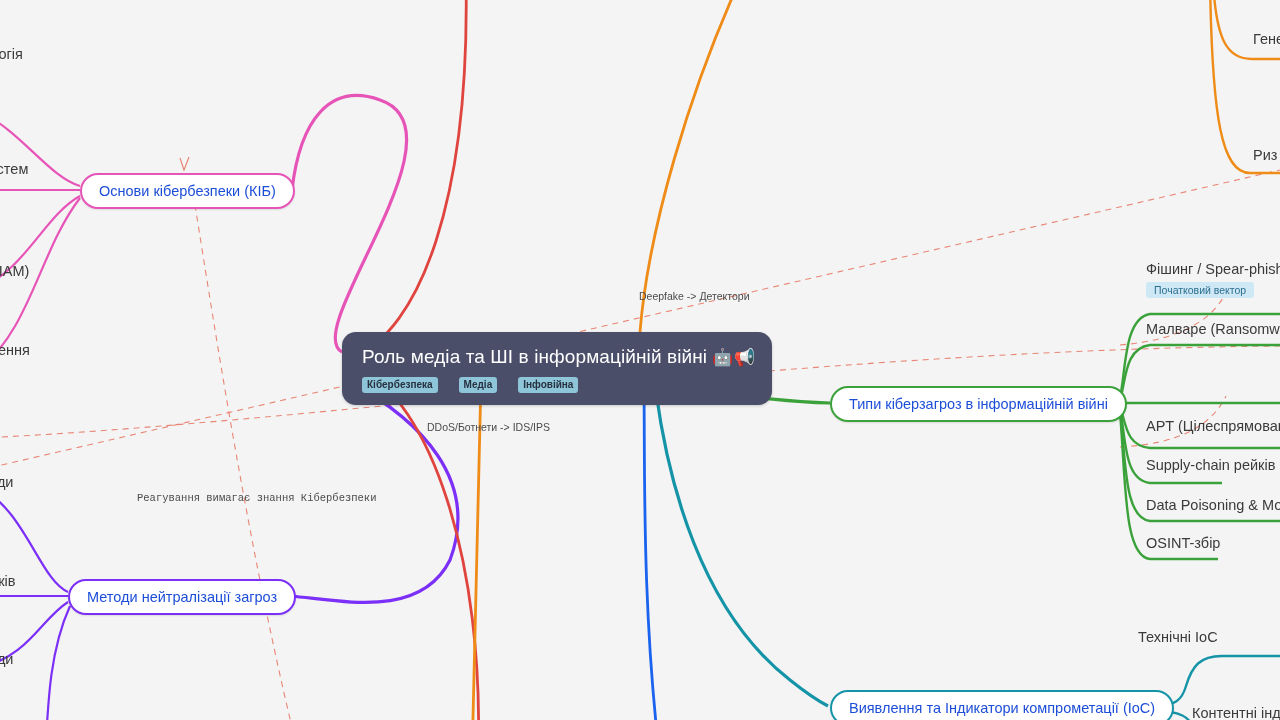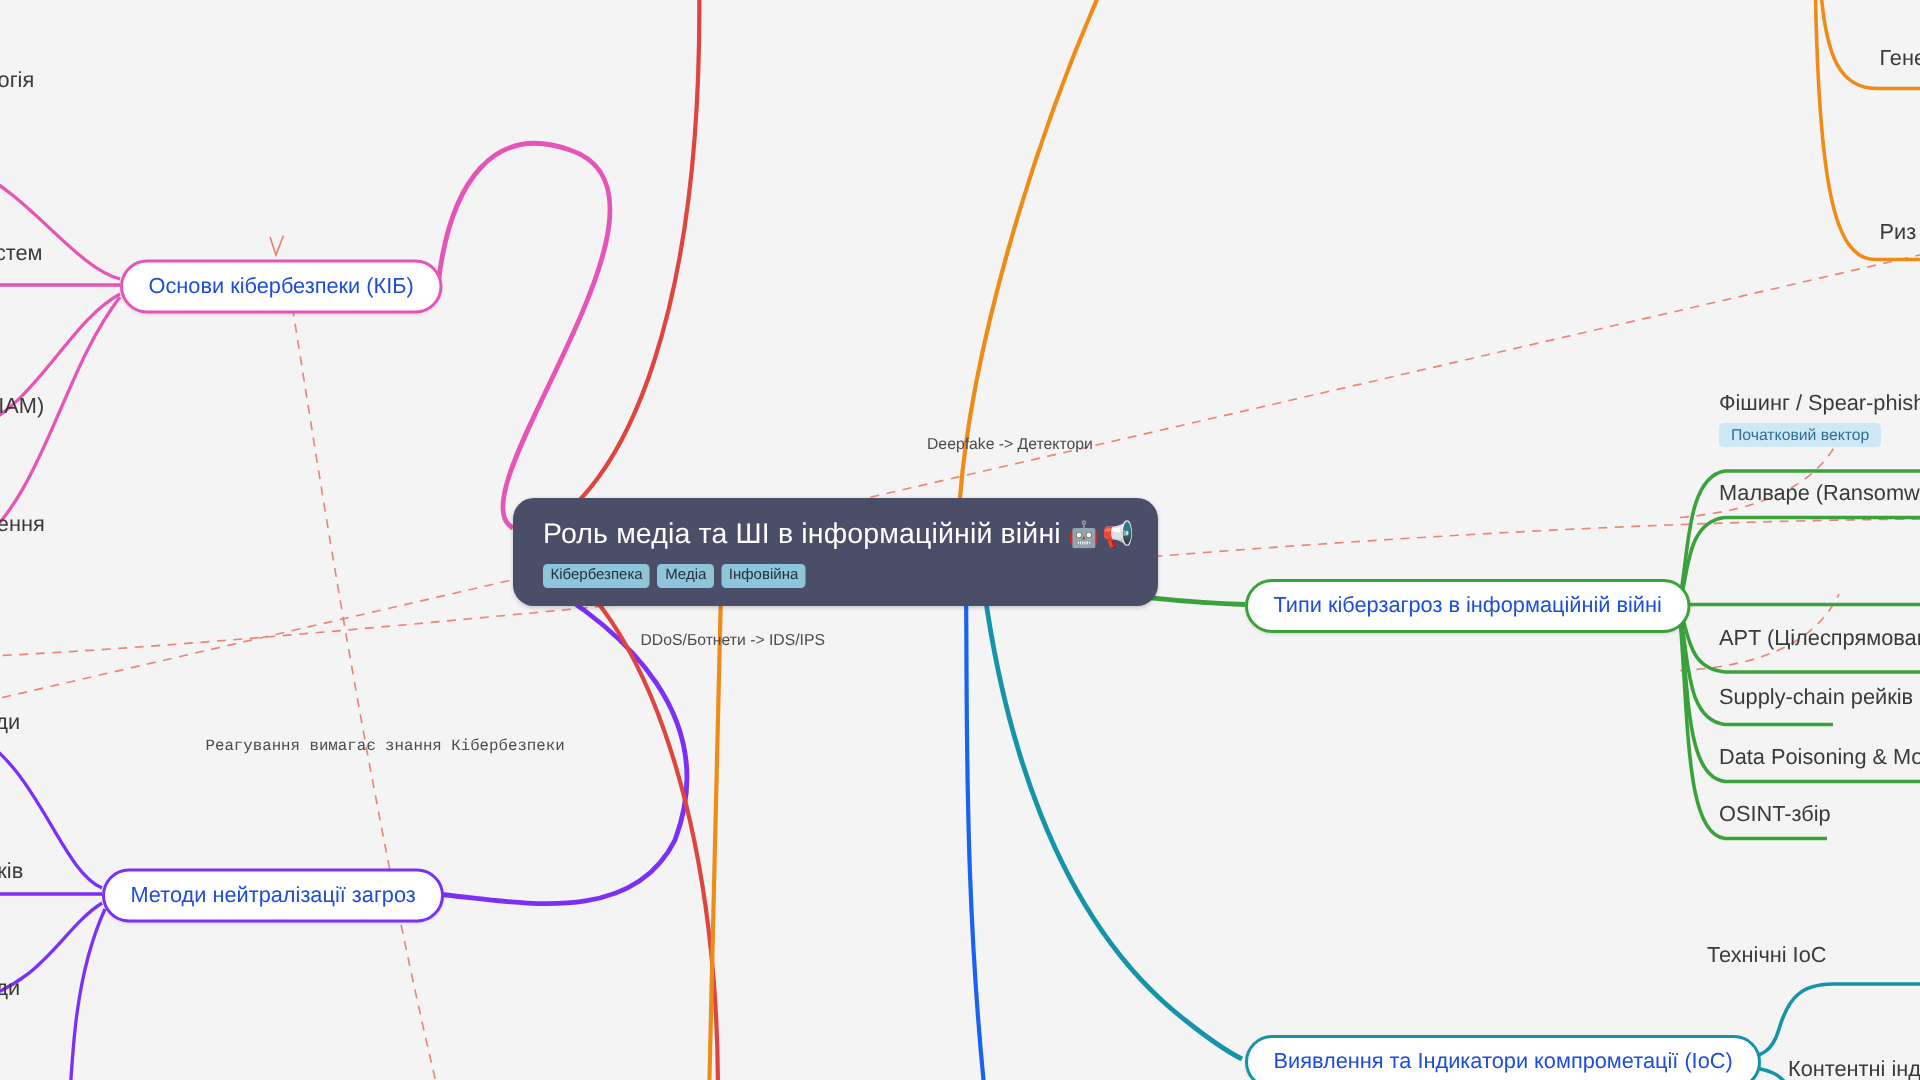--- a/index.html
+++ b/index.html
@@ -49,21 +49,22 @@
     letter-spacing: 0.1px;
     white-space: nowrap;
   }
   .root-emoji {
     font-size: 17px;
     letter-spacing: 1px;
   }
   .root-tags {
     margin-top: 7px;
     display: flex;
-    gap: 5px;
+    gap: 21px;
+    font-weight: bold;
   }
   .root-tag {
     background: #8ec5d8;
     color: #26303f;
     font-size: 10px;
     line-height: 13px;
     padding: 1px 5px 2px 5px;
     border-radius: 3px;
     white-space: nowrap;
   }
@@ -269,17 +270,17 @@
     <span class="leaf-label">Контентні інди</span>
   </div>
 
   <div class="leaf" style="left:1253px; top:30px;">
     <span class="leaf-label">Гене</span>
   </div>
   <div class="leaf" style="left:1253px; top:146px;">
     <span class="leaf-label">Риз</span>
   </div>
 
-  <div class="rel-label" style="left:618px; top:289px;">Deepfake -&gt; Детектори</div>
+  <div class="rel-label" style="left:639px; top:289px;">Deepfake -&gt; Детектори</div>
   <div class="rel-label" style="left:427px; top:420px;">DDoS/Ботнети -&gt; IDS/IPS</div>
   <div class="rel-label" style="left:137px; top:491px;font-family:Liberation Mono, monospace;">Реагування вимагає знання Кібербезпеки</div>
 
 </div>
 
 </body></html>

